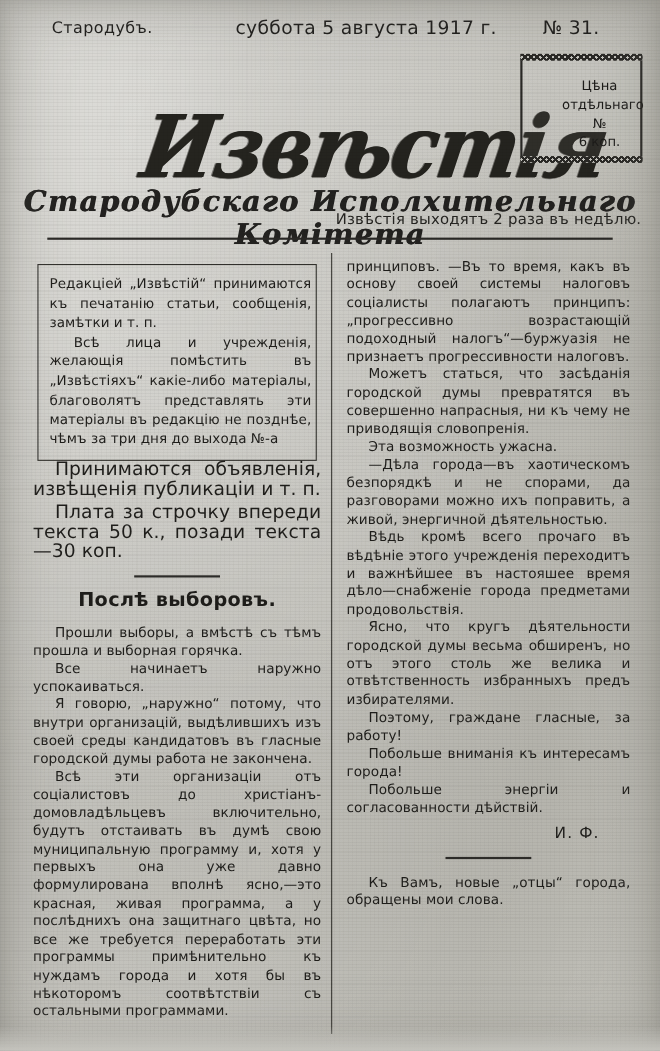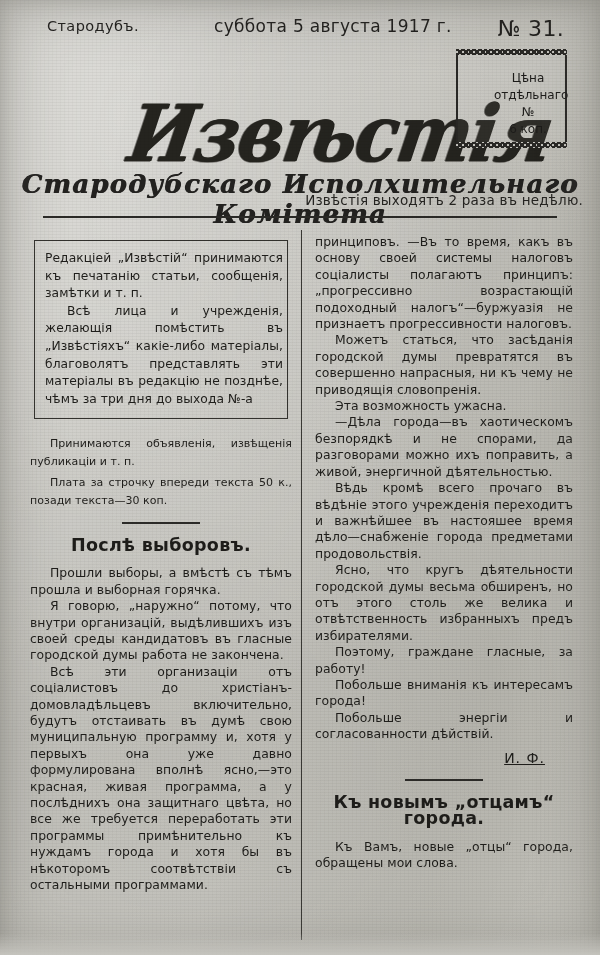--- a/index.html
+++ b/index.html
@@ -29,41 +29,41 @@
     position:absolute;inset:0;pointer-events:none;
     box-shadow:inset 0 0 60px rgba(105,103,96,.45), inset 0 0 18px rgba(120,118,110,.3);
   }
 
   
   .topline{
     position:absolute;left:0;right:0;top:18px;height:26px;
   }
   .topline .city{position:absolute;left:47px;top:0;font-size:14.5px;letter-spacing:.4px;}
   .topline .date{position:absolute;left:178px;top:-2px;font-size:17px;letter-spacing:.3px;margin-left:36px;}
-  .topline .num{position:absolute;right:36px;top:-2px;font-size:22px;letter-spacing:.3px;}
+  .topline .num{position:absolute;right:55px;top:-2px;font-size:17px;letter-spacing:.3px;}
 
   
   .masthead{position:absolute;left:0;right:0;top:48px;height:102px;}
   .sidebox{
     position:absolute;top:4px;width:111px;height:93px;
     padding:4px 3px 0 3px;box-sizing:border-box;text-align:center;
     border:2px solid #2a2926;
     background:rgba(255,255,255,.05);
   }
   .sidebox::before,.sidebox::after{
     content:"";position:absolute;left:-2px;right:-2px;height:6px;
     background:
       repeating-linear-gradient(135deg,#2a2926 0 2px,rgba(0,0,0,0) 2px 4px),
       repeating-linear-gradient(45deg,#2a2926 0 2px,rgba(0,0,0,0) 2px 4px);
     background-color:#cbcac4;
   }
   .sidebox::before{top:-5px;}
   .sidebox::after{bottom:-5px;}
   .sidebox.left{left:34px;}
-  .sidebox.right{right:33px;padding-left:36px;}
+  .sidebox.right{right:16px;padding-left:36px;}
   .sidebox .l1{font-size:11.5px;line-height:15px;}
   .sidebox .l2{font-size:9.5px;line-height:14px;letter-spacing:.3px;}
   .sidebox .big{font-size:12px;line-height:17px;}
 
   .logo{
     position:absolute;left:50%;top:50px;transform:translateX(-50%);
     width:340px;text-align:center;
   }
   .logo span{
     display:inline-block;
@@ -113,35 +113,35 @@
 
   .noticebox{
     border:1.4px solid #33322e;
     padding:9px 4px 10px 10px;
     margin:6px 4px 0 4px;
     font-size:12.3px;line-height:17.6px;
   }
   .noticebox p{margin:0;text-indent:22px;}
   .noticebox p.first{text-indent:0;}
 
-  .afterbox{margin-top:16px;font-size:11px;line-height:17.4px;}
+  .afterbox{font-size:17px;line-height:17.4px;}
   .afterbox p{margin:0 0 4px 0;text-indent:20px;}
 
   .minirule{
     width:78px;height:0;border-top:2px solid #2d2c29;
     margin:13px auto 13px auto;
   }
   .arthead{
     text-align:center;
     font-family:"DejaVu Sans", sans-serif;
     font-weight:700;
     font-size:17.5px;letter-spacing:.3px;
     margin:2px 0 12px 0;color:#1e1d1a;
   }
-  .sign{text-align:right;margin-top:7px;font-size:14px;letter-spacing:1px;padding-right:28px;text-decoration:underline;}
+  .sign{text-align:right;margin-top:7px;font-size:14px;letter-spacing:1px;padding-right:28px;}
 
   .fade{
     position:absolute;left:0;right:0;bottom:0;height:22px;
     background:linear-gradient(to bottom, rgba(201,200,194,0), rgba(201,200,194,.9));
     pointer-events:none;
   }
 </style>
 </head>
 <body>
 
@@ -179,40 +179,40 @@
 
     <div class="afterbox">
       <p>Принимаются объявленія, извѣщенія публикаціи и т. п.</p>
       <p>Плата за строчку впереди текста 50 к., позади текста—30 коп.</p>
     </div>
 
     <div class="minirule"></div>
 
     <div class="arthead">Послѣ выборовъ.</div>
     <p>Прошли выборы, а вмѣстѣ съ тѣмъ прошла и выборная горячка.</p>
+    <p>Все начинаетъ наружно успокаиваться.</p>
     <p>Я говорю, „наружно“ потому, что внутри организацій, выдѣлившихъ изъ своей среды кандидатовъ въ гласные городской думы работа не закончена.</p>
     <p>Всѣ эти организаціи отъ соціалистовъ до христіанъ-домовладѣльцевъ включительно, будутъ отстаивать въ думѣ свою муниципальную программу и, хотя у первыхъ она уже давно формулирована вполнѣ ясно,—это красная, живая программа, а у послѣднихъ она защитнаго цвѣта, но все же требуется переработать эти программы примѣнительно къ нуждамъ города и хотя бы въ нѣкоторомъ соотвѣтствіи съ остальными программами.</p>
 
   </div>
 
   <div class="col right">
     <p class="noind">принциповъ. —Въ то время, какъ въ основу своей системы налоговъ соціалисты полагаютъ принципъ: „прогрессивно возрастающій подоходный налогъ“—буржуазія не признаетъ прогрессивности налоговъ.</p>
     <p>Можетъ статься, что засѣданія городской думы превратятся въ совершенно напрасныя, ни къ чему не приводящія словопренія.</p>
     <p>Эта возможность ужасна.</p>
     <p>—Дѣла города—въ хаотическомъ безпорядкѣ и не спорами, да разговорами можно ихъ поправить, а живой, энергичной дѣятельностью.</p>
     <p>Вѣдь кромѣ всего прочаго въ вѣдѣніе этого учрежденія переходитъ и важнѣйшее въ настояшее время дѣло—снабженіе города предметами продовольствія.</p>
     <p>Ясно, что кругъ дѣятельности городской думы весьма обширенъ, но отъ этого столь же велика и отвѣтственность избранныхъ предъ избирателями.</p>
     <p>Поэтому, граждане гласные, за работу!</p>
     <p>Побольше вниманія къ интересамъ города!</p>
     <p>Побольше энергіи и согласованности дѣйствій.</p>
     <div class="sign">И. Ф.</div>
 
     <div class="minirule"></div>
 
-    <div class="arthead">Къ новымъ „отцамъ“ города.</div>
     <p>Къ Вамъ, новые „отцы“ города, обращены мои слова.</p>
 
   </div>
 
   <div id="grain"></div>
   <div id="vign"></div>
   <div class="fade"></div>
 </div>
 
 </body></html>

